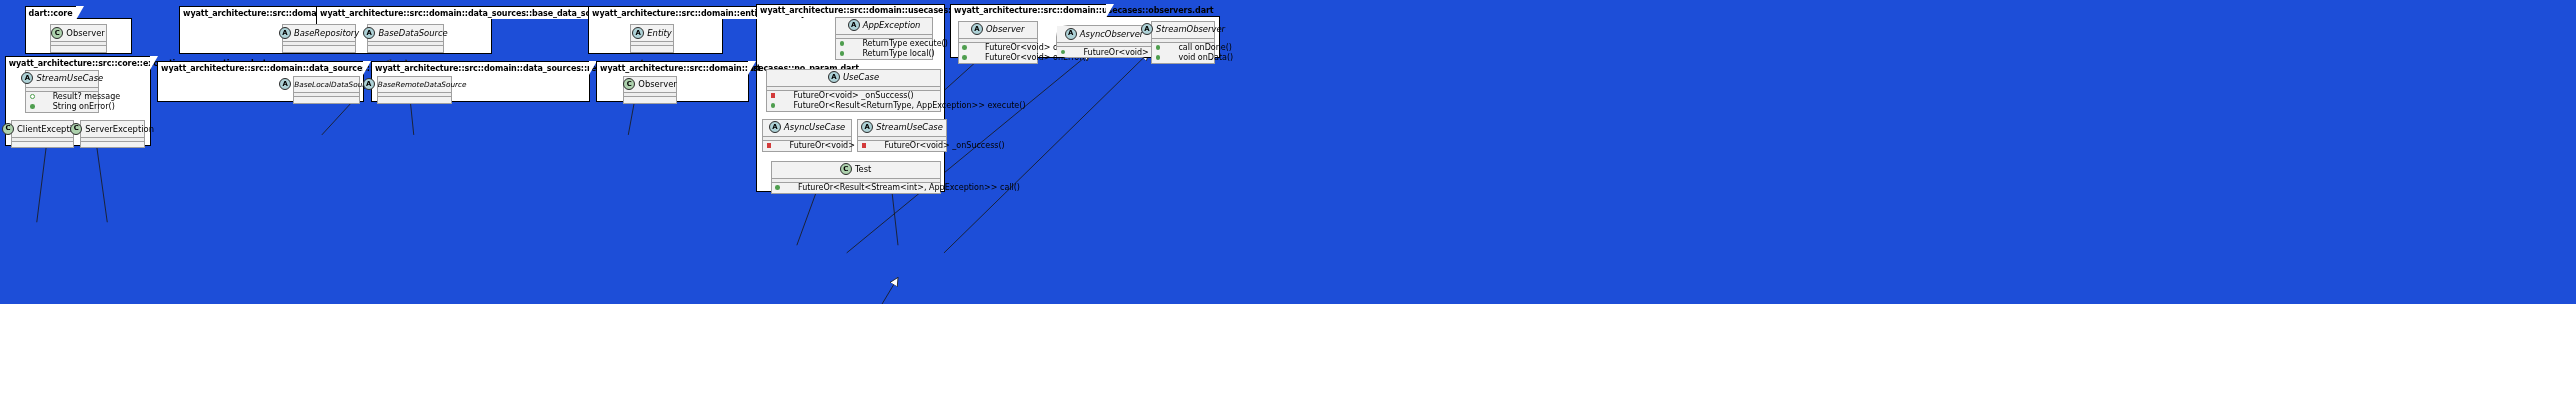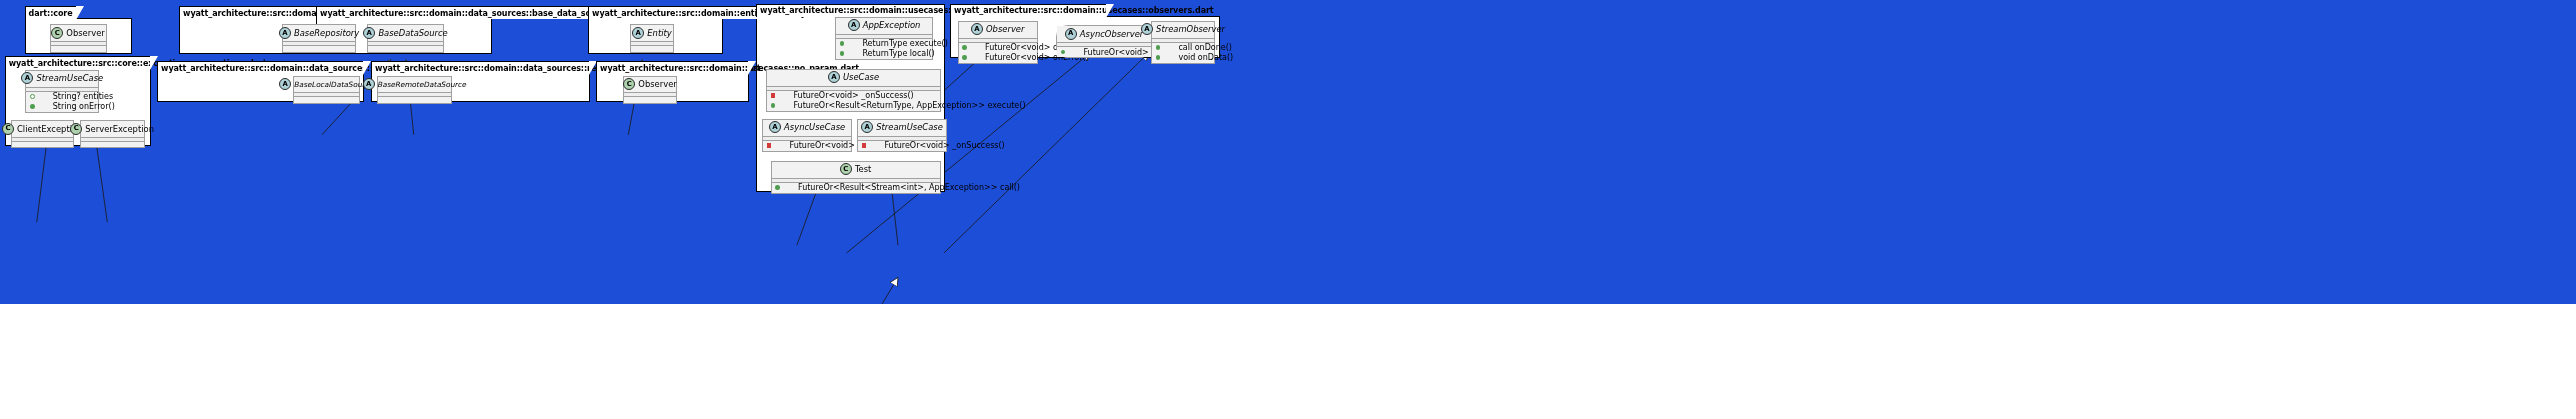--- a/index.html
+++ b/index.html
@@ -409,21 +409,21 @@
 
     <div class="cls" style="left:20.7px; top:13.8px; width:74px;">
       <div class="cls-head">
         <span class="badge A">A</span>
         <span class="cls-name abstract">StreamUseCase</span>
       </div>
       <div class="cls-sep"></div>
       <div class="cls-members">
         <div class="member">
           <span class="vis package-dot"></span>
-          <span>String? entities</span>
+          <span>Result? message</span>
         </div>
         <div class="member">
           <span class="vis public-dot"></span>
           <span>String onError()</span>
         </div>
       </div>
     </div>
 
     <div class="cls" style="left:6.1px; top:64px; width:63px;">
       <div class="cls-head">

